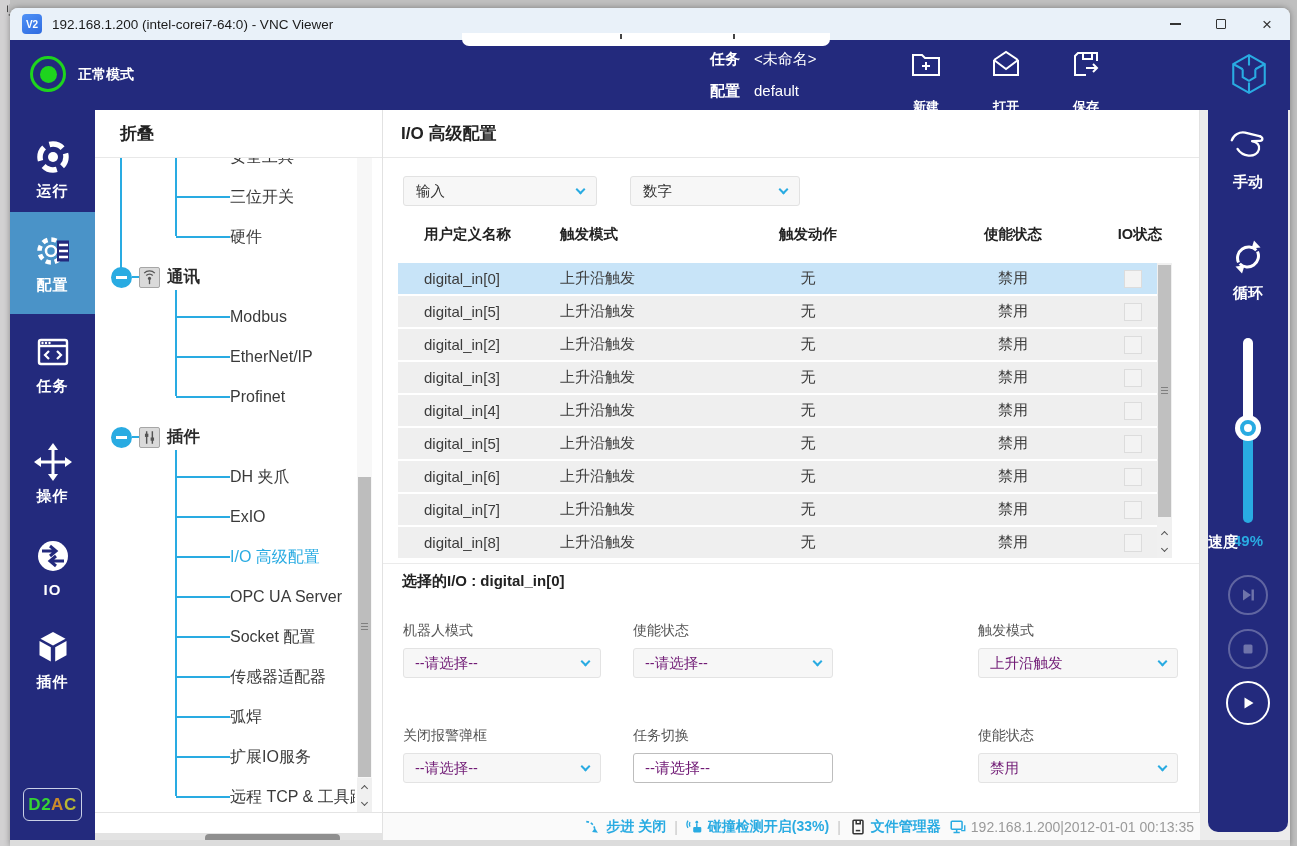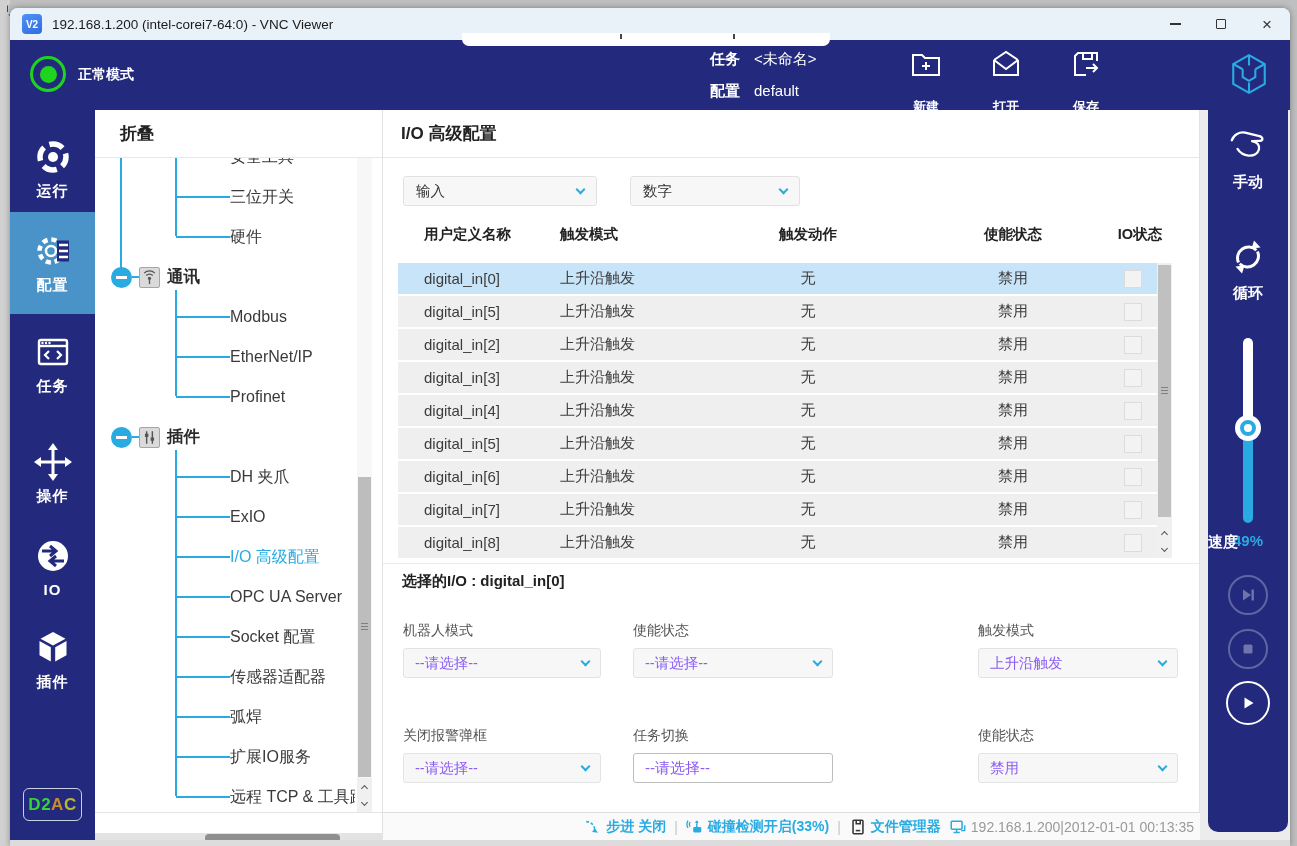--- a/index.html
+++ b/index.html
@@ -88,21 +88,21 @@
 .c-act,.c-state{text-align:center}
 .c-io{display:flex;justify-content:center}
 .cbx{width:18px;height:18px;background:#f3f3f3;border:1px solid #dcdcdc}
 .tbl-vsb{position:absolute;left:774px;top:153px;width:15px;height:295px;background:#f0f0f0}
 .tbl-vsb .thumb{position:absolute;left:1px;top:2px;width:13px;height:252px;background:#c0c0c0}
 .sep-line{position:absolute;left:0;top:453px;width:100%;height:1px;background:#ebebeb}
 .sel-io{position:absolute;left:19px;top:462px;font-size:15px;font-weight:700;color:#222}
 .form-row{position:absolute;left:0;width:100%;height:90px}
 .ff{position:absolute;top:0}
 .ff-label{font-size:14px;color:#555;margin-bottom:8px}
-.ff-ctrl{position:relative;height:30px;background:#f7f7f7;border:1px solid #e3e3e3;border-radius:3px;display:flex;align-items:center;font-size:14.5px;color:#8b5cf6}
+.ff-ctrl{position:relative;height:30px;background:#f7f7f7;border:1px solid #e3e3e3;border-radius:3px;display:flex;align-items:center;font-size:14.5px;color:#701a75}
 .ff-ctrl .val{margin-left:11px}
 .ff-ctrl .chev{position:absolute;right:11px;top:12px}
 .ff-ctrl.txt{background:#fff;border:1px solid #bdbdbd;font-size:15px}
 
 .status-bar{position:absolute;left:373px;top:772px;width:817px;height:28px;background:#fafafa;border-top:1px solid #ddd;display:flex;align-items:center;justify-content:flex-end;padding-right:6px;font-size:14px;white-space:nowrap}
 .sb-item{display:flex;align-items:center;gap:4px;color:#29abe2;font-weight:600}
 .sb-sep{color:#c5c5c5;margin:0 8px;font-weight:400}
 .sb-gray{color:#9a9a9a;font-weight:400}
 .sb-ic{width:18px;height:18px}
 .sb-ic svg{width:100%;height:100%}

